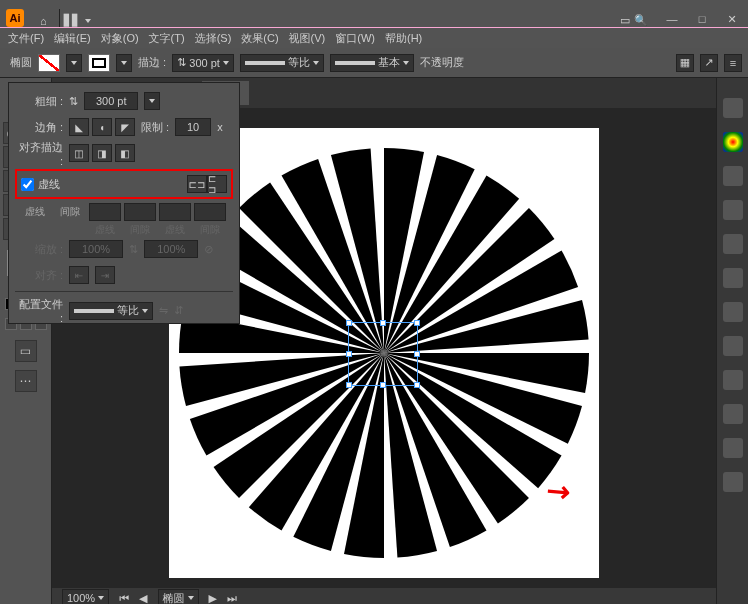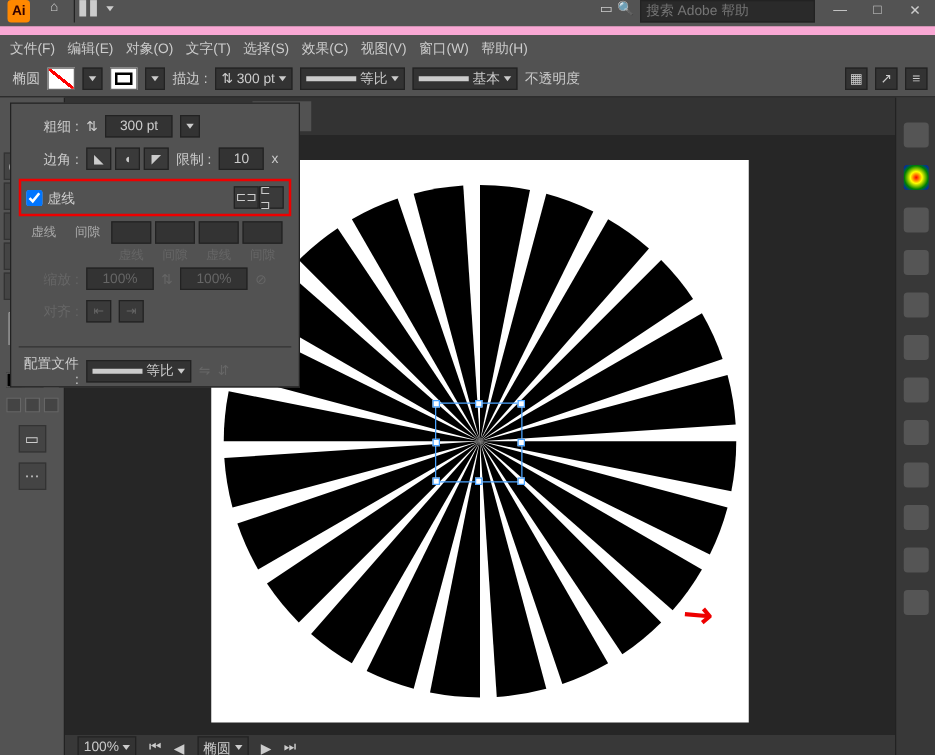--- a/index.html
+++ b/index.html
@@ -1,17 +1,17 @@
 <!DOCTYPE html>
 <html><head>
 <meta charset="utf-8">
 <style>
 *{margin:0;padding:0;box-sizing:border-box;font-family:"Microsoft YaHei",sans-serif;font-size:11px;color:#ccc}
 body{background:#323232;width:748px;height:604px;overflow:hidden;position:relative}
-.titlebar{height:28px;background:#535353;display:flex;align-items:flex-start;padding:0 6px;border-bottom:7px solid #f9a8d4}
+.titlebar{height:28px;background:#535353;display:flex;align-items:flex-end;padding:0 6px;border-bottom:1px solid #f9a8d4}
 .titlebar .logo{width:18px;height:18px;background:#f80;border-radius:3px;margin-right:8px;display:flex;align-items:center;justify-content:center;font-weight:bold;color:#330000}
 .titlebar .home{margin:0 8px}
 .titlebar .sep{width:1px;height:18px;background:#222;margin:0 4px}
 .titlebar .wksp{display:flex;align-items:center;gap:4px}
 .titlebar .spacer{flex:1}
 .titlebar .search{background:#2a2a2a;border:1px solid #222;height:18px;width:140px;padding:0 4px;color:#888}
 .winbtns{display:flex;gap:10px;margin-left:10px}
 .winbtn{width:20px;height:16px;display:flex;align-items:center;justify-content:center}
 .menubar{height:20px;background:#535353;display:flex;align-items:center;padding:0 8px;gap:10px}
 .menubar span{cursor:default}
@@ -67,21 +67,20 @@
   <div class="logo">Ai</div>
   <span class="home">⌂</span>
   <span class="sep"></span>
   <div class="wksp">
       <span>▋▋</span>
       <span class="caret" style="border-top:4px solid #ccc;border-left:3px solid transparent;border-right:3px solid transparent;display:inline-block"></span>
     </div>
   <div class="spacer"></div>
   <span>▭</span>
   <span style="margin:0 4px">🔍</span>
-  <input class="search" placeholder="搜索 Adobe 帮助" style="">
   <div class="winbtns">
     <div class="winbtn">—</div>
     <div class="winbtn">□</div>
     <div class="winbtn">✕</div>
   </div>
 </div>
 
 <div class="menubar">
   <span>文件(F)</span>
   <span>编辑(E)</span>
@@ -252,20 +251,28 @@
     <span class="lbl">边角 :</span>
     <div class="btngroup">
       <div class="sqbtn">◣</div>
       <div class="sqbtn">◖</div>
       <div class="sqbtn">◤</div>
     </div>
     <span>限制 :</span>
     <span class="numfield" style="width:36px">10</span>
     <span>x</span>
   </div>
+  <div class="sprow">
+    <span class="lbl">对齐描边 :</span>
+    <div class="btngroup">
+      <div class="sqbtn">◫</div>
+      <div class="sqbtn">◨</div>
+      <div class="sqbtn">◧</div>
+    </div>
+  </div>
 
   <div class="redbox">
     <div class="dashrow">
       <input type="checkbox" checked="" style="margin-right: 4px;">
       <span>虚线</span>
       <div style="flex:1"></div>
       <div class="sqbtn">⊏⊐</div>
       <div class="sqbtn">⊏ ⊐</div>
     </div>
   </div>
@@ -299,21 +306,21 @@
     <span class="numfield dim">100%</span>
     <span class="dim">⇅</span>
     <span class="numfield dim">100%</span>
     <span class="dim">⊘</span>
   </div>
   <div class="sprow">
     <span class="lbl dim">对齐 :</span>
     <div class="sqbtn dim">⇤</div>
     <div class="sqbtn dim">⇥</div>
   </div>
-  <div class="sprow" style="border-top:1px solid #333;padding-top:14px;margin-top:16px">
+  <div class="sprow" style="border-top:1px solid #333;padding-top:14px;margin-top:4px">
     <span class="lbl">配置文件 :</span>
     <div class="dd">
         <div class="linebar"></div>
         <span>等比</span>
         <span class="caret"></span>
       </div>
     <span class="dim">⇋</span>
     <span class="dim">⇵</span>
   </div>
 </div>

